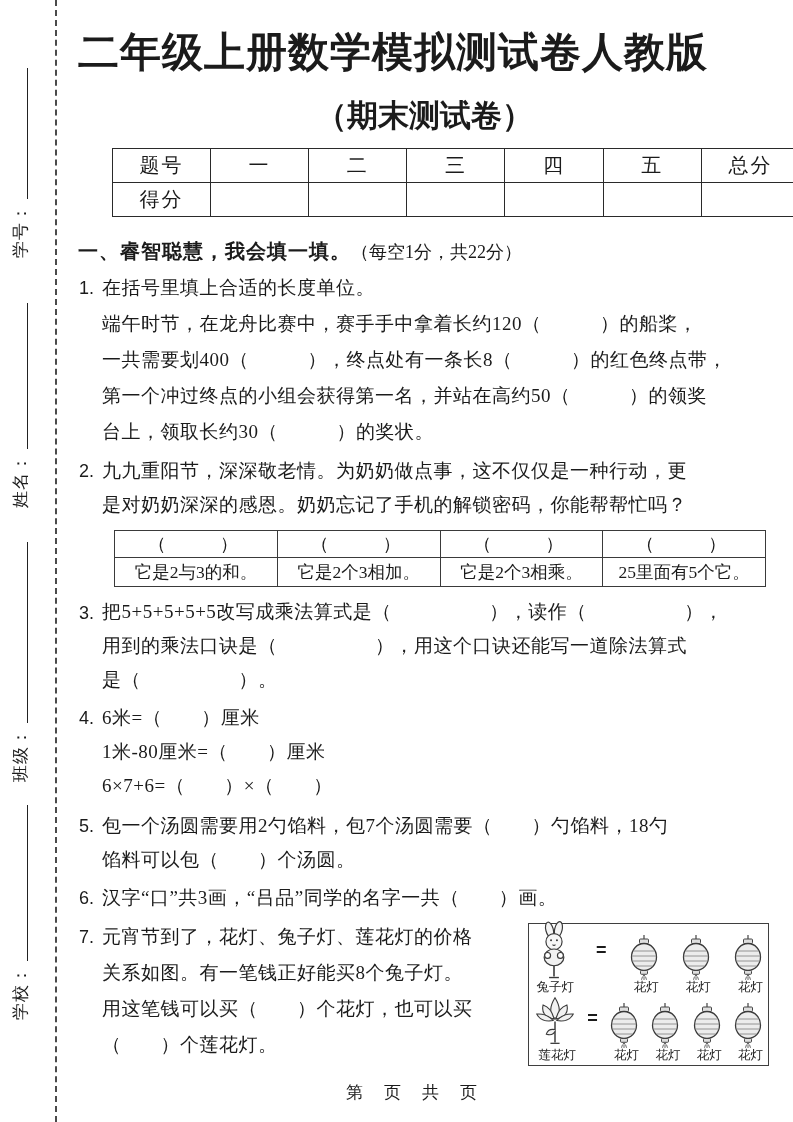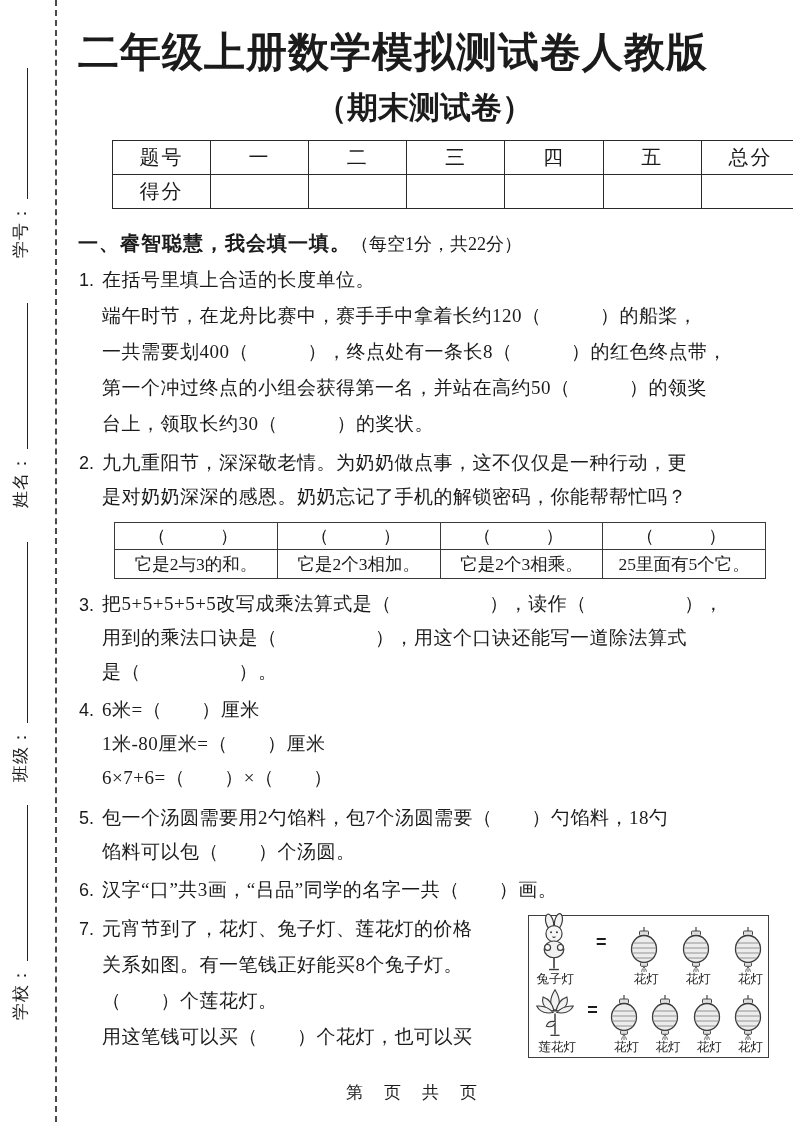--- a/index.html
+++ b/index.html
@@ -34,21 +34,21 @@
 
   
   .content { position:absolute; left:78px; top:0; width:693px; }
 
   .exam-title {
     margin-top:28px; 
     font-family:"Liberation Sans", sans-serif;
     font-size:41px; font-weight:bold; letter-spacing:1px; line-height:48px;
   }
   .exam-subtitle {
-    margin-top:14px; text-align:center;
+    margin-top:22px; text-align:center;
     font-family:"Liberation Sans", sans-serif;
     font-size:31px; font-weight:bold; line-height:36px;
   }
   .exam-meta {
     margin-top:18px; text-align:right; padding-right:28px;
     font-family:"Liberation Sans", sans-serif;
     font-size:17px; line-height:22px;
   }
 
   table.score-table {
@@ -265,22 +265,22 @@
     <div class="q lh34">
       <span class="q-num">6.</span>
       <div class="q-line">汉字“口”共3画，“吕品”同学的名字一共（　　）画。</div>
     </div>
 
     <div class="q q7-wrap">
       <span class="q-num">7.</span>
       <div class="q7-text">
         <div class="q-line">元宵节到了，花灯、兔子灯、莲花灯的价格</div>
         <div class="q-line">关系如图。有一笔钱正好能买8个兔子灯。</div>
+        <div class="q-line">用这笔钱可以买（　　）个花灯，也可以买</div>
         <div class="q-line">（　　）个莲花灯。</div>
-        <div class="q-line">用这笔钱可以买（　　）个花灯，也可以买</div>
       </div>
 
       <div class="lantern-figure">
         <div class="fig-row">
           <div class="fig-cell">
             <svg class="icon" width="40" height="59" viewBox="0 0 40 60">
                 <use href="#g-rabbit"></use>
               </svg>
             <div class="fig-label">兔子灯</div>
           </div>

